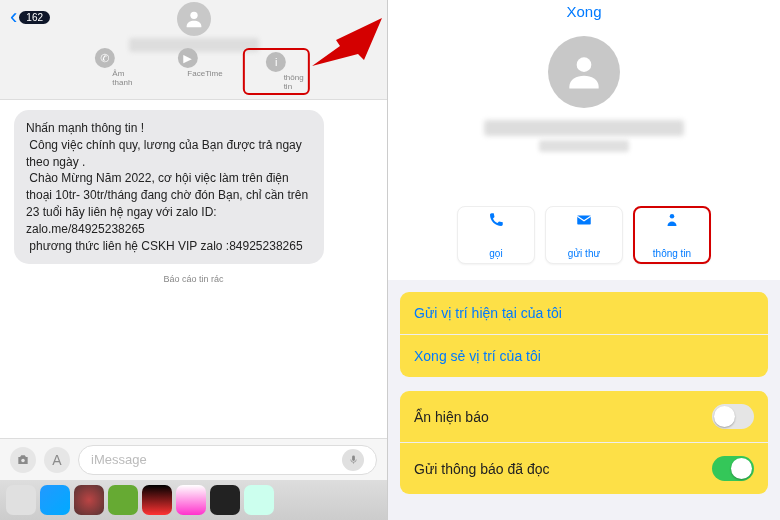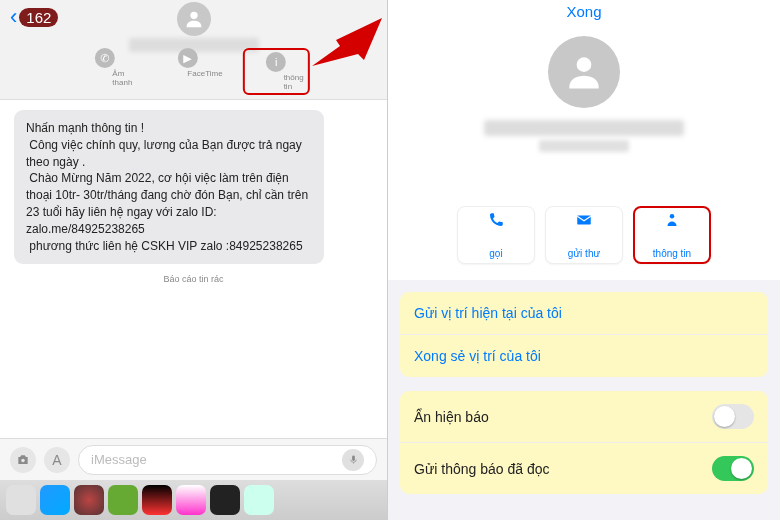--- a/index.html
+++ b/index.html
@@ -5,32 +5,32 @@
 * { box-sizing: border-box; margin: 0; padding: 0; font-family: -apple-system, Helvetica, Arial, sans-serif; }
 body { width: 780px; height: 520px; background: #e8e8e8; display: flex; position: relative; }
 .panel { background: #fff; position: relative; overflow: hidden; }
 .panel-left { width: 388px; height: 520px; border-right: 1px solid #ccc; display: flex; flex-direction: column; }
 .panel-right { width: 392px; height: 520px; display: flex; flex-direction: column; }
 
 
 .left-header { height: 100px; background: #f2f2f2; border-bottom: 1px solid #ddd; position: relative; padding: 6px 10px 4px; }
 .back-row { display: flex; align-items: center; height: 22px; }
 .back-chevron { color: #007aff; font-size: 22px; margin-right: 2px; }
-.badge { background: #7f1d1d; color: #fff; font-size: 15px; border-radius: 10px; padding: 1px 7px; }
+.badge { background: #0f172a; color: #fff; font-size: 10px; border-radius: 10px; padding: 1px 7px; }
 .avatar-small { width: 34px; height: 34px; border-radius: 50%; background: #c8c8c8; display: flex; align-items: center; justify-content: center; position: absolute; top: 2px; left: 50%; transform: translateX(-50%); }
 .avatar-small svg { width: 22px; height: 22px; fill: #fff; }
 .name-blur { position: absolute; top: 38px; left: 50%; transform: translateX(-50%); width: 130px; height: 14px; background: #ddd; filter: blur(2px); border-radius: 3px; }
 .header-actions { position: absolute; bottom: 4px; left: 50%; transform: translateX(-50%); display: flex; gap: 20px; }
 .header-action { display: flex; flex-direction: column; align-items: center; gap: 1px; }
 .action-circle { width: 20px; height: 20px; border-radius: 50%; background: #bbb; display: flex; align-items: center; justify-content: center; color: #fff; font-size: 11px; }
 .action-label { font-size: 8px; color: #888; margin-left: 35px; }
 .header-action.highlighted { border: 2px solid #d40000; border-radius: 6px; padding: 2px 4px; }
 
 .chat-body { flex: 1; background: #fff; padding: 10px 14px; }
-.bubble { background: #e9e9eb; border-radius: 9px; padding: 10px 12px; font-size: 12px; color: #222; line-height: 1.4; max-width: 310px; white-space: pre-wrap; }
+.bubble { background: #e9e9eb; border-radius: 15px; padding: 10px 12px; font-size: 12px; color: #222; line-height: 1.4; max-width: 310px; white-space: pre-wrap; }
 .notice { text-align: center; font-size: 9px; color: #888; margin-top: 10px; }
 .report-link { text-align: center; font-size: 9px; color: #888; margin-top: 10px; }
 
 .input-bar { height: 42px; background: #f6f6f6; border-top: 1px solid #ddd; display: flex; align-items: center; padding: 0 10px; gap: 8px; }
 .input-icon { width: 26px; height: 26px; border-radius: 50%; background: #e6e6e6; display: flex; align-items: center; justify-content: center; color: #8a8a8a; font-size: 14px; }
 .text-input { flex: 1; height: 30px; border: 1px solid #ddd; border-radius: 15px; background: #fff; padding: 0 12px; display: flex; align-items: center; justify-content: space-between; }
 .placeholder { color: #bbb; font-size: 13px; }
 .mic-icon { width: 22px; height: 22px; border-radius: 50%; background: #e0e0e0; display: flex; align-items: center; justify-content: center; }
 
 .dock { height: 40px; background: linear-gradient(#ddd, #ccc); display: flex; align-items: center; padding: 0 6px; gap: 4px; filter: blur(0.5px); }
@@ -48,21 +48,21 @@
 .name-blur-big { width: 200px; height: 16px; background: #ddd; filter: blur(2.5px); border-radius: 3px; margin: 4px auto; }
 .name-blur-sm { width: 90px; height: 12px; background: #e0e0e0; filter: blur(2px); border-radius: 3px; margin: 4px auto; }
 
 .action-grid { display: flex; justify-content: center; gap: 10px; padding: 8px 14px 16px; }
 .action-tile { width: 78px; height: 58px; background: #fff; border: 1px solid #eee; border-radius: 8px; display: flex; flex-direction: column; align-items: center; justify-content: center; gap: 14px; box-shadow: 0 1px 2px rgba(0,0,0,0.05); margin-top: 28px; }
 .action-tile.highlighted { border: 2px solid #d40000; }
 .tile-icon { color: #007aff; font-size: 18px; }
 .tile-label { font-size: 10px; color: #007aff; }
 
 .section { background: #f2f2f7; padding: 12px 0; }
-.list-group { background: #fef9c3; margin: 0 12px 14px; border-radius: 9px; overflow: hidden; }
+.list-group { background: #fde047; margin: 0 12px 14px; border-radius: 9px; overflow: hidden; }
 .list-row { padding: 13px 14px; font-size: 14px; display: flex; justify-content: space-between; align-items: center; border-bottom: 1px solid #eee; }
 .list-row:last-child { border-bottom: none; }
 .link-text { color: #007aff; }
 .plain-text { color: #222; }
 .toggle { width: 42px; height: 25px; border-radius: 13px; position: relative; }
 .toggle.off { background: #e5e5e5; }
 .toggle.on { background: #34c759; }
 .toggle::after { content: ''; position: absolute; width: 21px; height: 21px; background: #fff; border-radius: 50%; top: 2px; box-shadow: 0 1px 2px rgba(0,0,0,0.3); }
 .toggle.off::after { left: 2px; }
 .toggle.on::after { right: 2px; }

